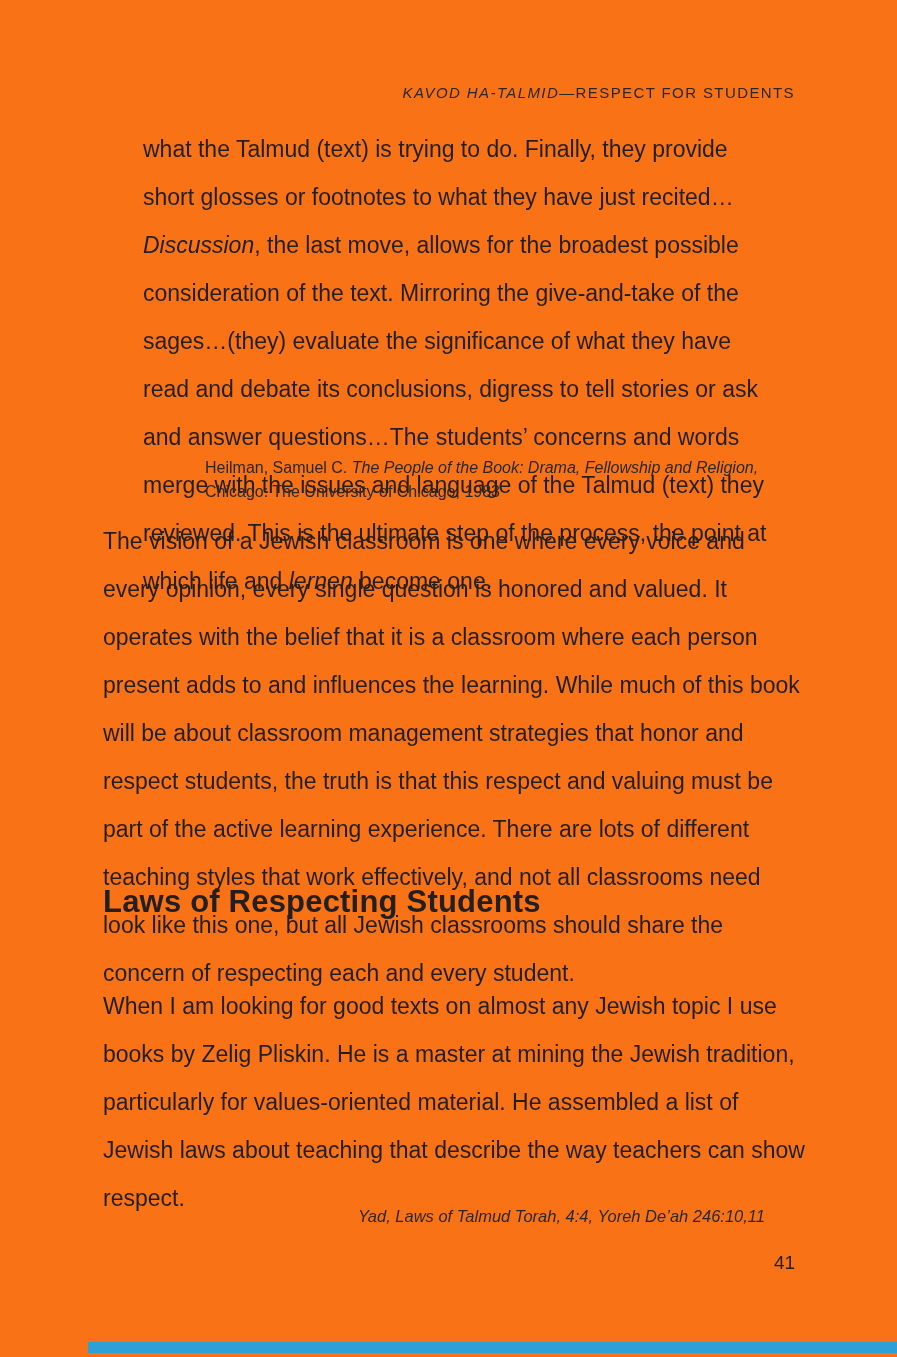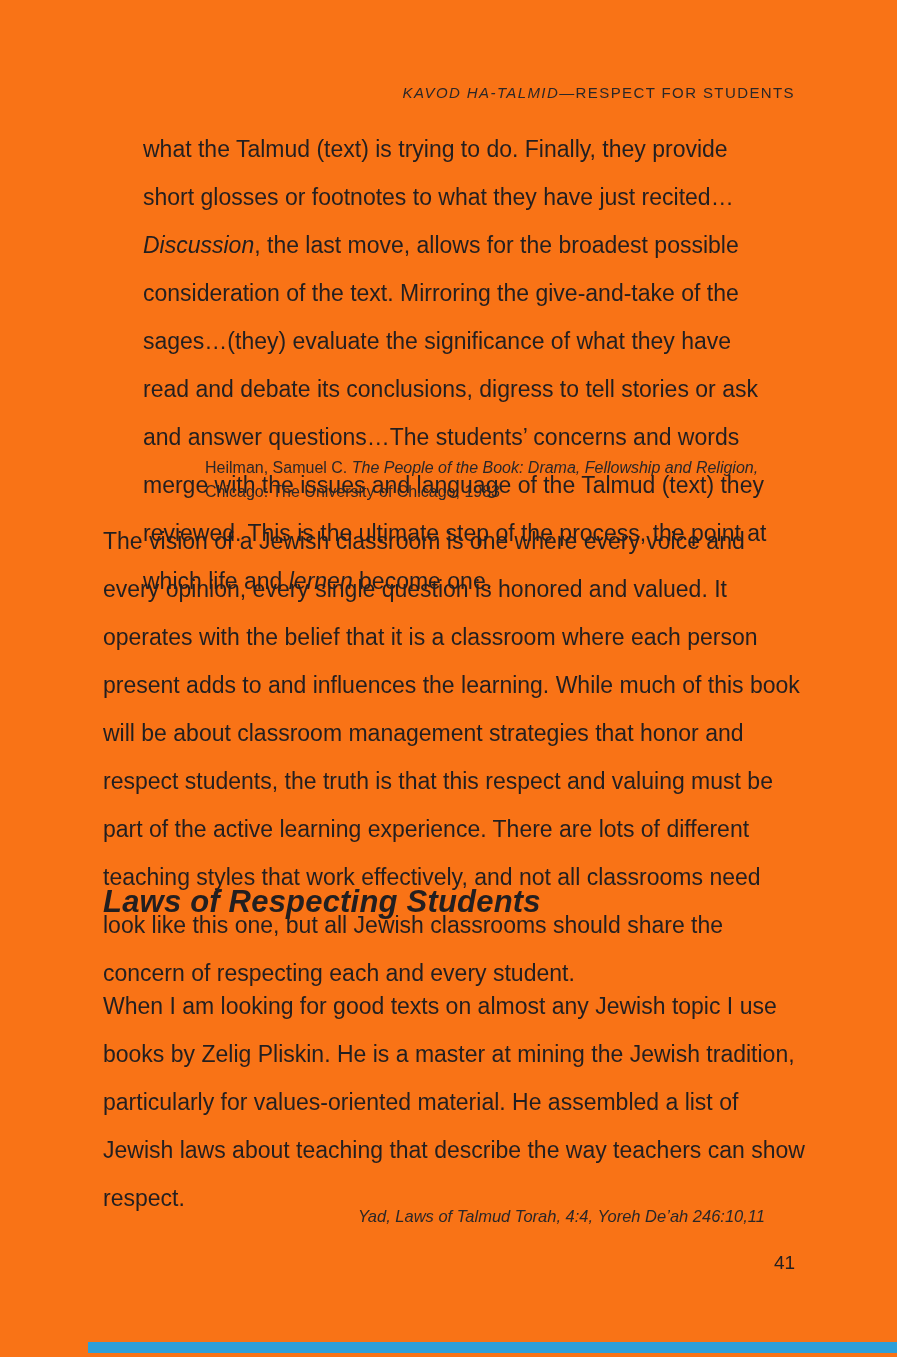--- a/index.html
+++ b/index.html
@@ -53,21 +53,20 @@
     width: 700px;
   }
   .section-heading {
     position: absolute;
     top: 884px;
     left: 103px;
     margin: 0;
     font-size: 31px;
     font-weight: 700;
     letter-spacing: 0.2px;
-    font-style: italic;
   }
   .para-2 {
     position: absolute;
     top: 982px;
     left: 103px;
     width: 706px;
   }
   .law-item {
     position: absolute;
     top: 1105px;

